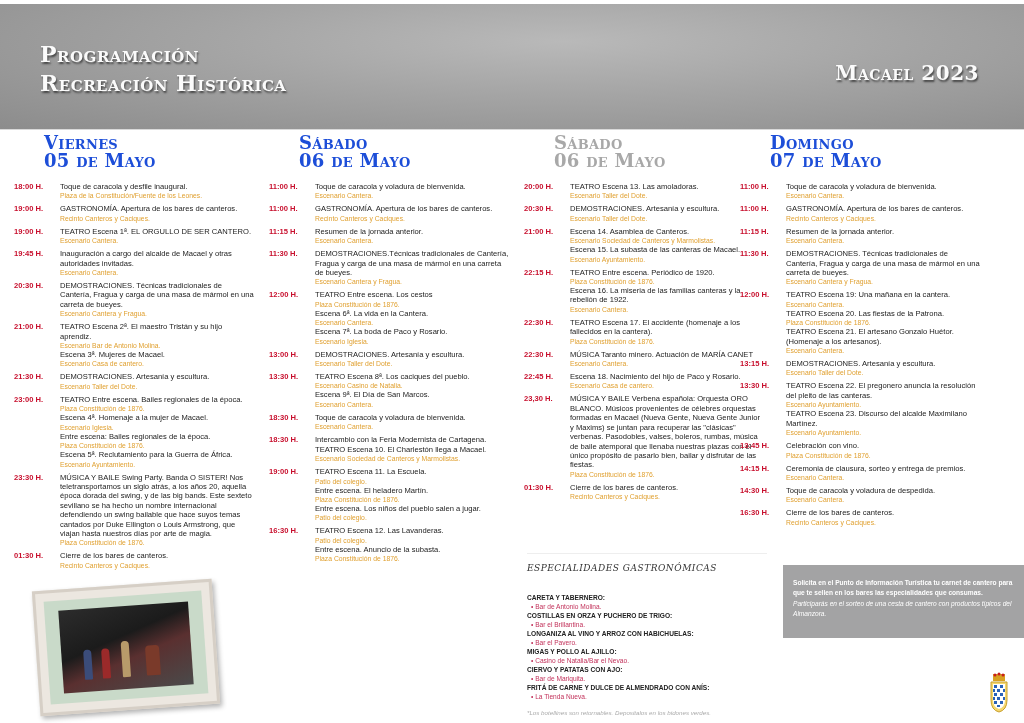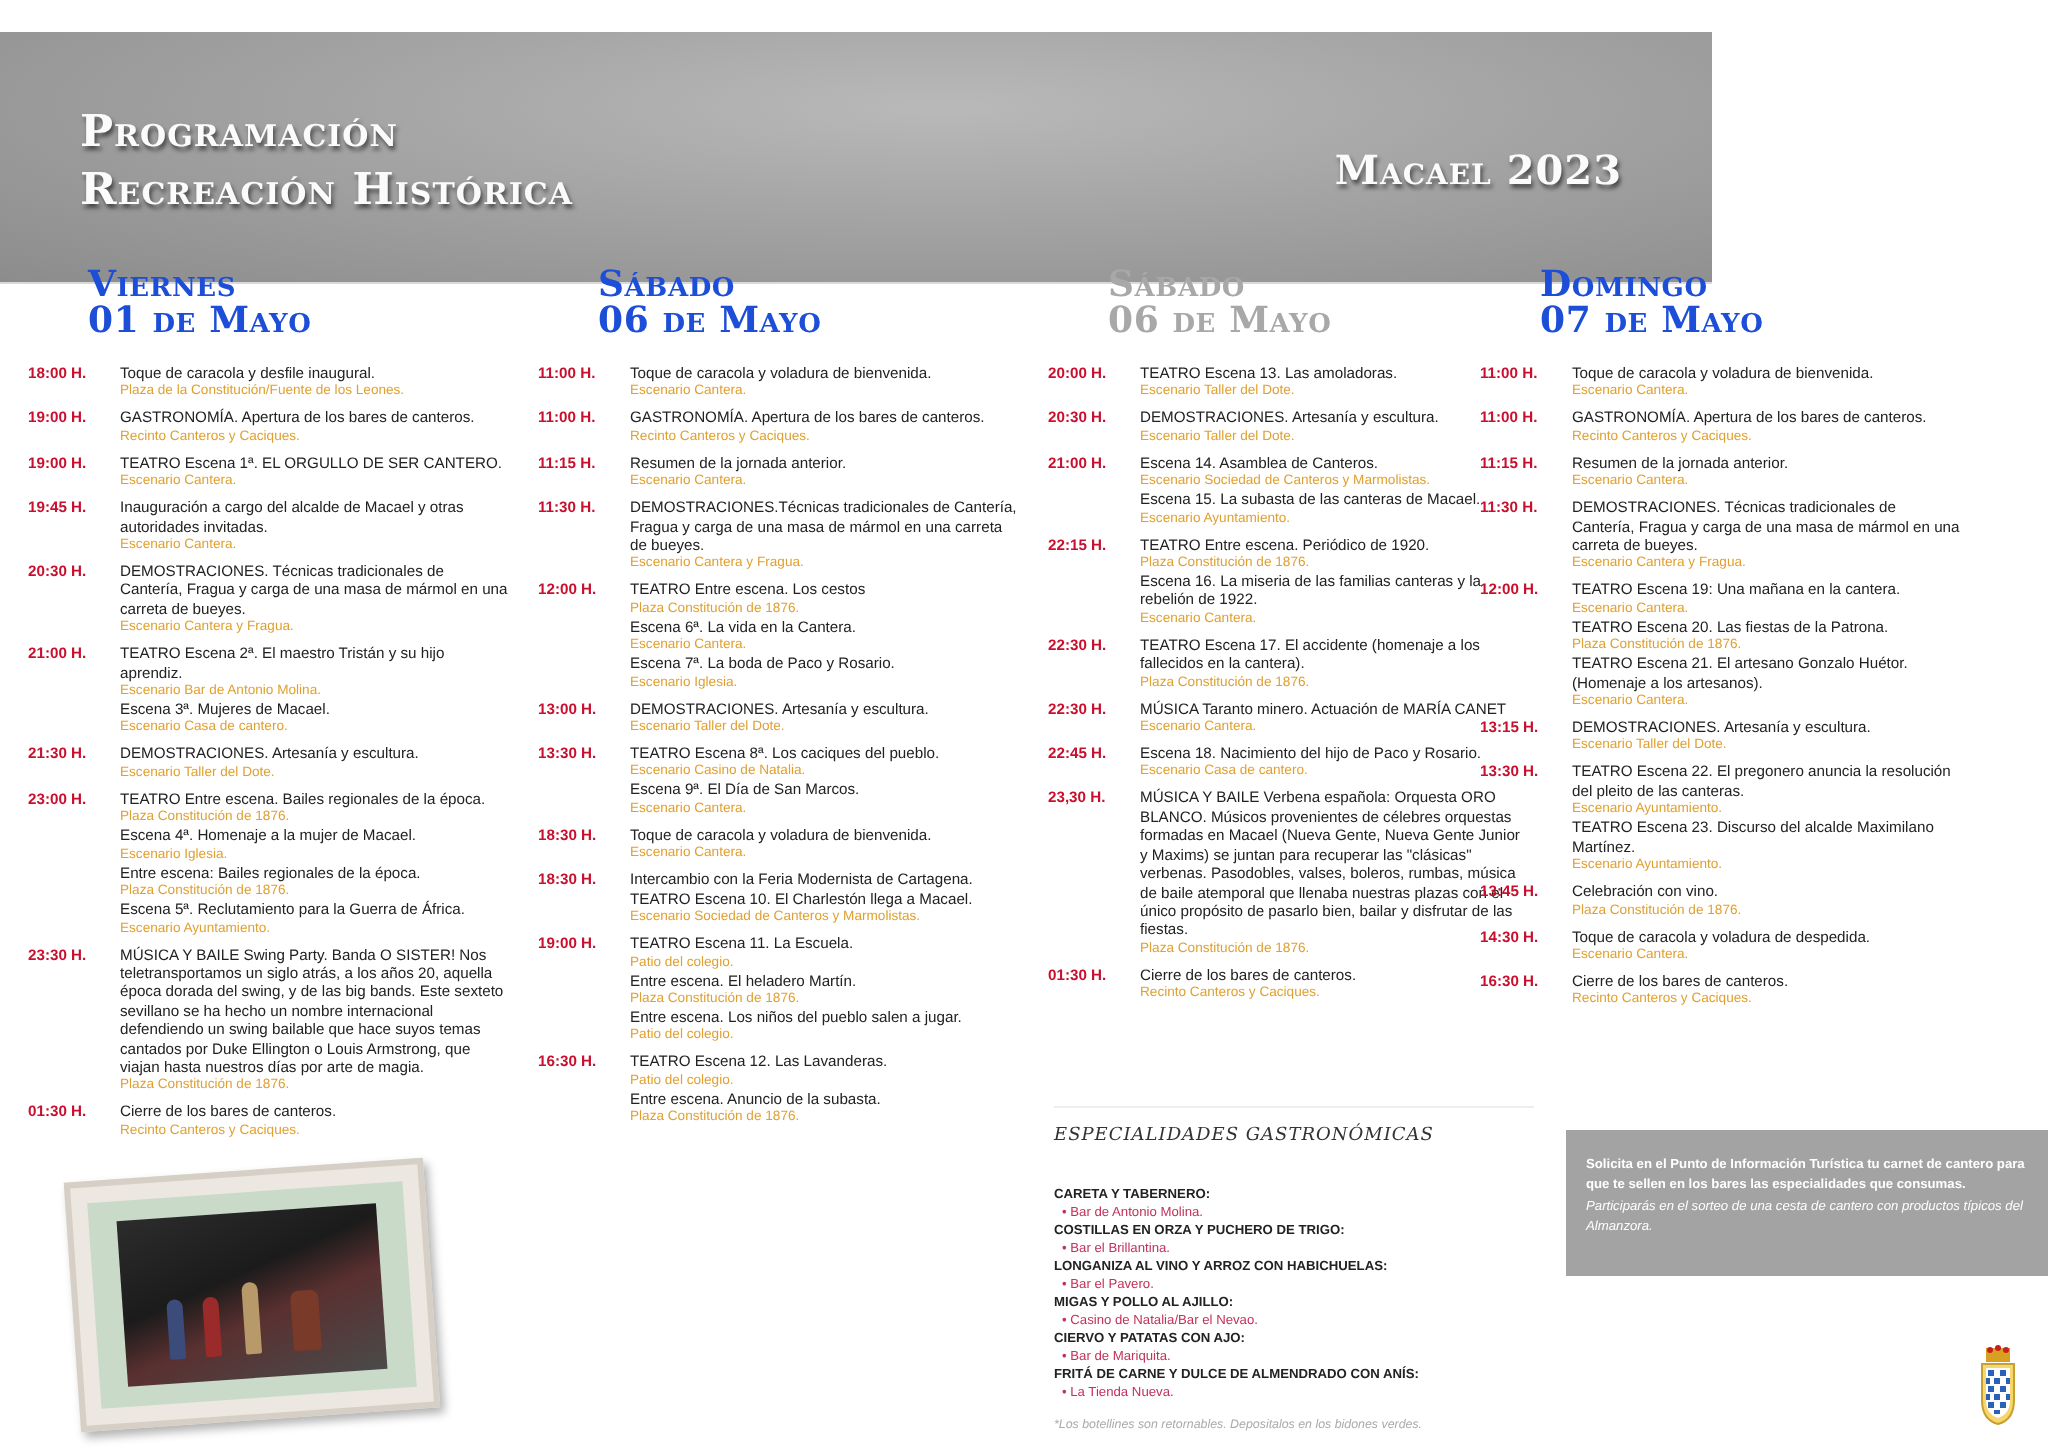--- a/index.html
+++ b/index.html
@@ -1,20 +1,20 @@
 <!DOCTYPE html>
 <html><head>
 <meta charset="utf-8">
 <style>
   * { box-sizing: border-box; margin: 0; padding: 0; }
   html, body { width: 1024px; height: 723px; overflow: hidden; background: #fff; }
   body { font-family: "Liberation Sans", sans-serif; color: #2b2b2b; position: relative; }
 
   .banner {
-    position: absolute; left: 0; top: 16px; width: 856px; height: 126px;
+    position: absolute; left: 0; top: 4px; width: 1024px; height: 126px;
     background: radial-gradient(ellipse at 55% 30%, #b9b9b9 0%, #a4a4a4 45%, #8c8c8c 100%);
     border-bottom: 1px solid #d9d9d9;
   }
   .banner-title {
     position: absolute; left: 40px; top: 36px;
     font-family: "DejaVu Serif", serif; font-weight: bold; color: #fbfbfb;
     font-size: 22px; line-height: 29px; letter-spacing: 0.5px; font-variant: small-caps;
     text-shadow: 1px 2px 2px rgba(0,0,0,0.55);
   }
   .banner-right {
@@ -82,21 +82,21 @@
   <div class="banner-title">
     <div>Programación</div>
     <div>Recreación Histórica</div>
   </div>
   <div class="banner-right">Macael 2023</div>
 </div>
 
 <div class="col c1">
   <div class="day-head">
     <div>Viernes</div>
-    <div>01 de Mayo</div>
+    <div>05 de Mayo</div>
   </div>
   <div class="events">
       <div class="ev">
         <div class="time">18:00 H.</div>
         <div class="body">
           <div class="txt">Toque de caracola y desfile inaugural.</div>
           <div class="loc">Plaza de la Constitución/Fuente de los Leones.</div>
         </div>
       </div>
       <div class="ev">
@@ -406,20 +406,27 @@
           <div class="loc">Escenario Ayuntamiento.</div>
           <div class="txt">TEATRO Escena 23. Discurso del alcalde Maximilano Martínez.</div>
           <div class="loc">Escenario Ayuntamiento.</div>
         </div>
       </div>
       <div class="ev">
         <div class="time">13:45 H.</div>
         <div class="body">
           <div class="txt">Celebración con vino.</div>
           <div class="loc">Plaza Constitución de 1876.</div>
+        </div>
+      </div>
+      <div class="ev">
+        <div class="time">14:15 H.</div>
+        <div class="body">
+          <div class="txt">Ceremonia de clausura, sorteo y entrega de premios.</div>
+          <div class="loc">Escenario Cantera.</div>
         </div>
       </div>
       <div class="ev">
         <div class="time">14:30 H.</div>
         <div class="body">
           <div class="txt">Toque de caracola y voladura de despedida.</div>
           <div class="loc">Escenario Cantera.</div>
         </div>
       </div>
       <div class="ev">

